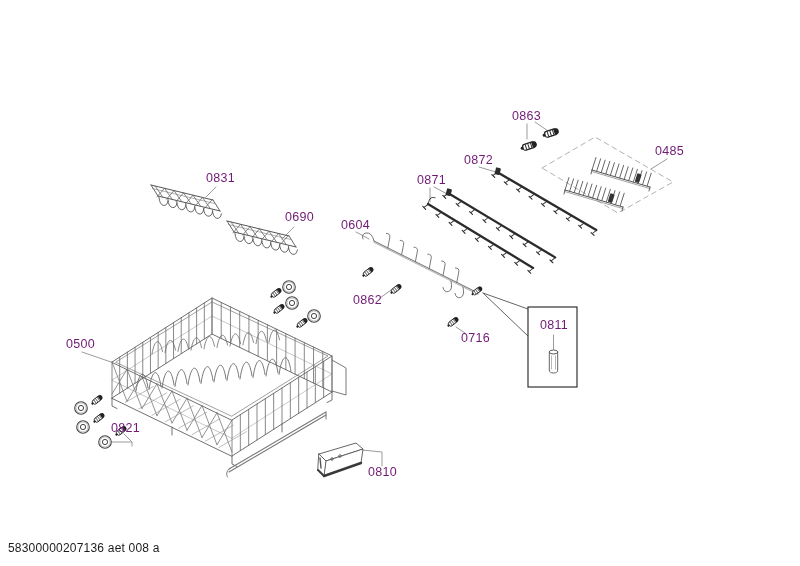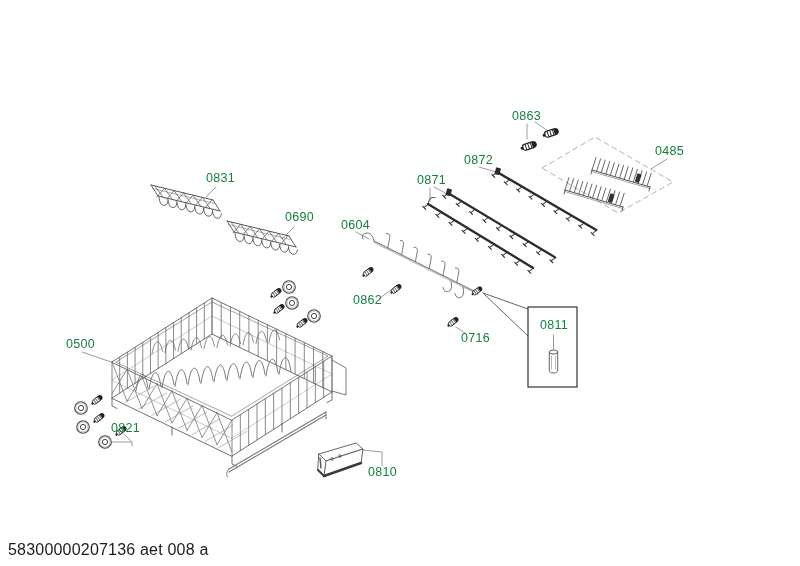--- a/index.html
+++ b/index.html
@@ -1,21 +1,21 @@
 <!DOCTYPE html>
 <html><head>
 <meta charset="utf-8">
 <style>
   html,body{margin:0;padding:0;background:#fff;}
   .page{position:relative;width:800px;height:566px;background:#ffffff;overflow:hidden;
         font-family:"Liberation Sans",sans-serif;}
   svg{position:absolute;left:0;top:0;}
-  .plabel{position:absolute;font-size:12.5px;line-height:14px;color:#15803d;
+  .plabel{position:absolute;font-size:12.5px;line-height:14px;color:#701a75;
           letter-spacing:.3px;font-family:"Liberation Sans",sans-serif;}
-  .footer{position:absolute;left:8px;top:541px;font-size:16px;color:#1c1c1c;
+  .footer{position:absolute;left:8px;top:541px;font-size:12px;color:#1c1c1c;
           letter-spacing:.2px;}
 </style>
 </head>
 <body>
 
 <div class="page">
 
   <svg id="diagram" width="800" height="566" viewBox="0 0 800 566">
     <defs>
       <g id="wheel">

